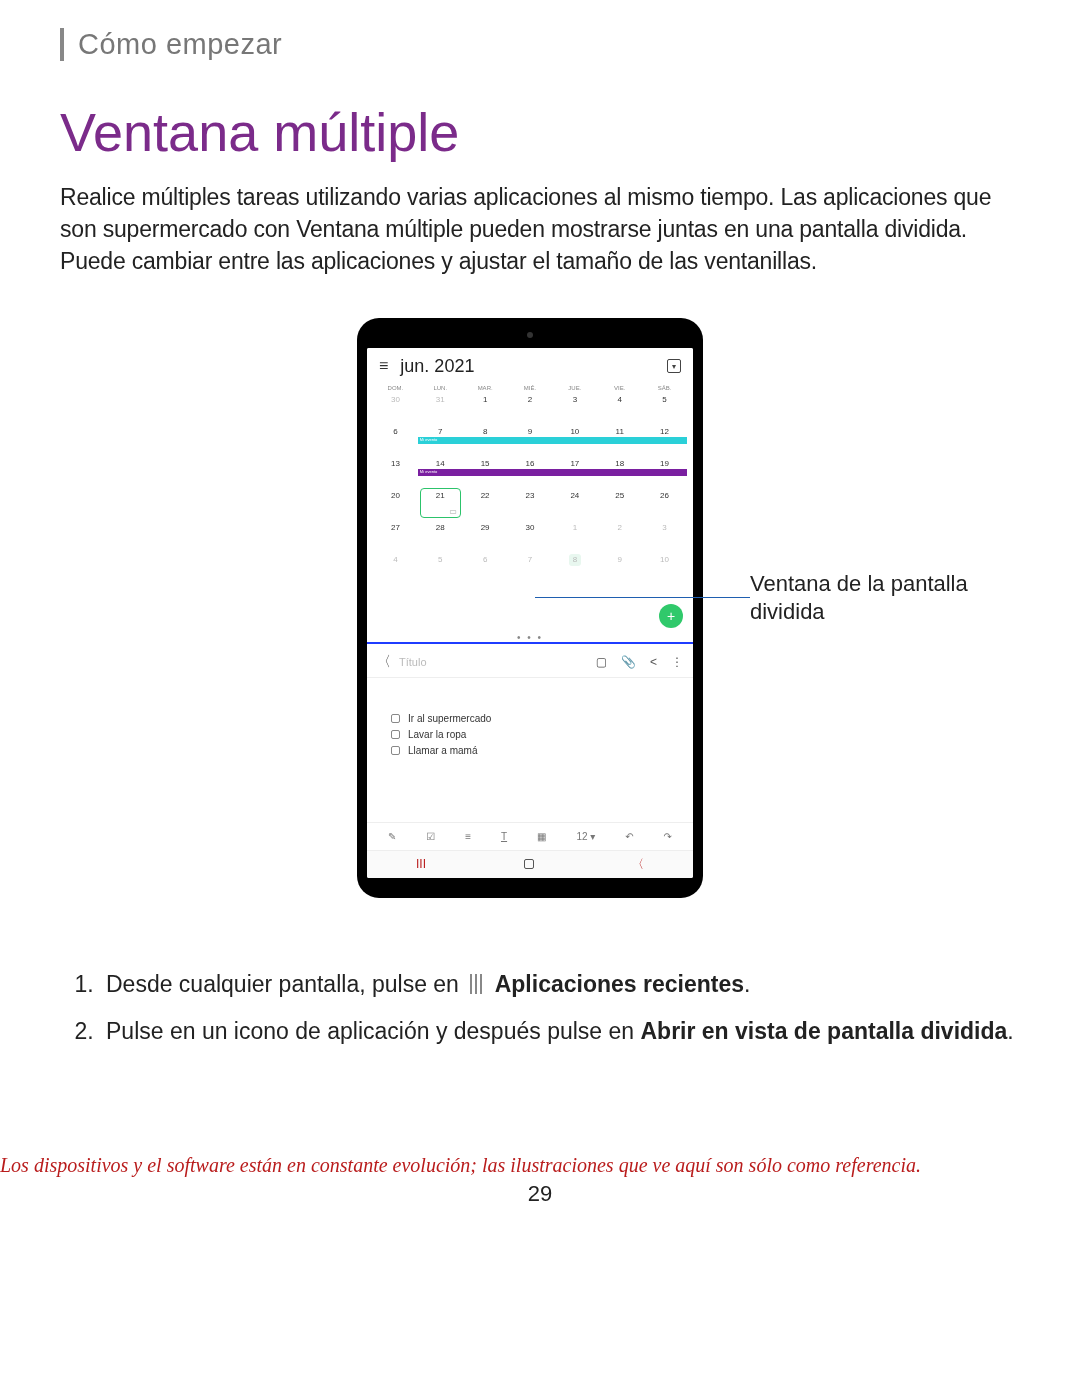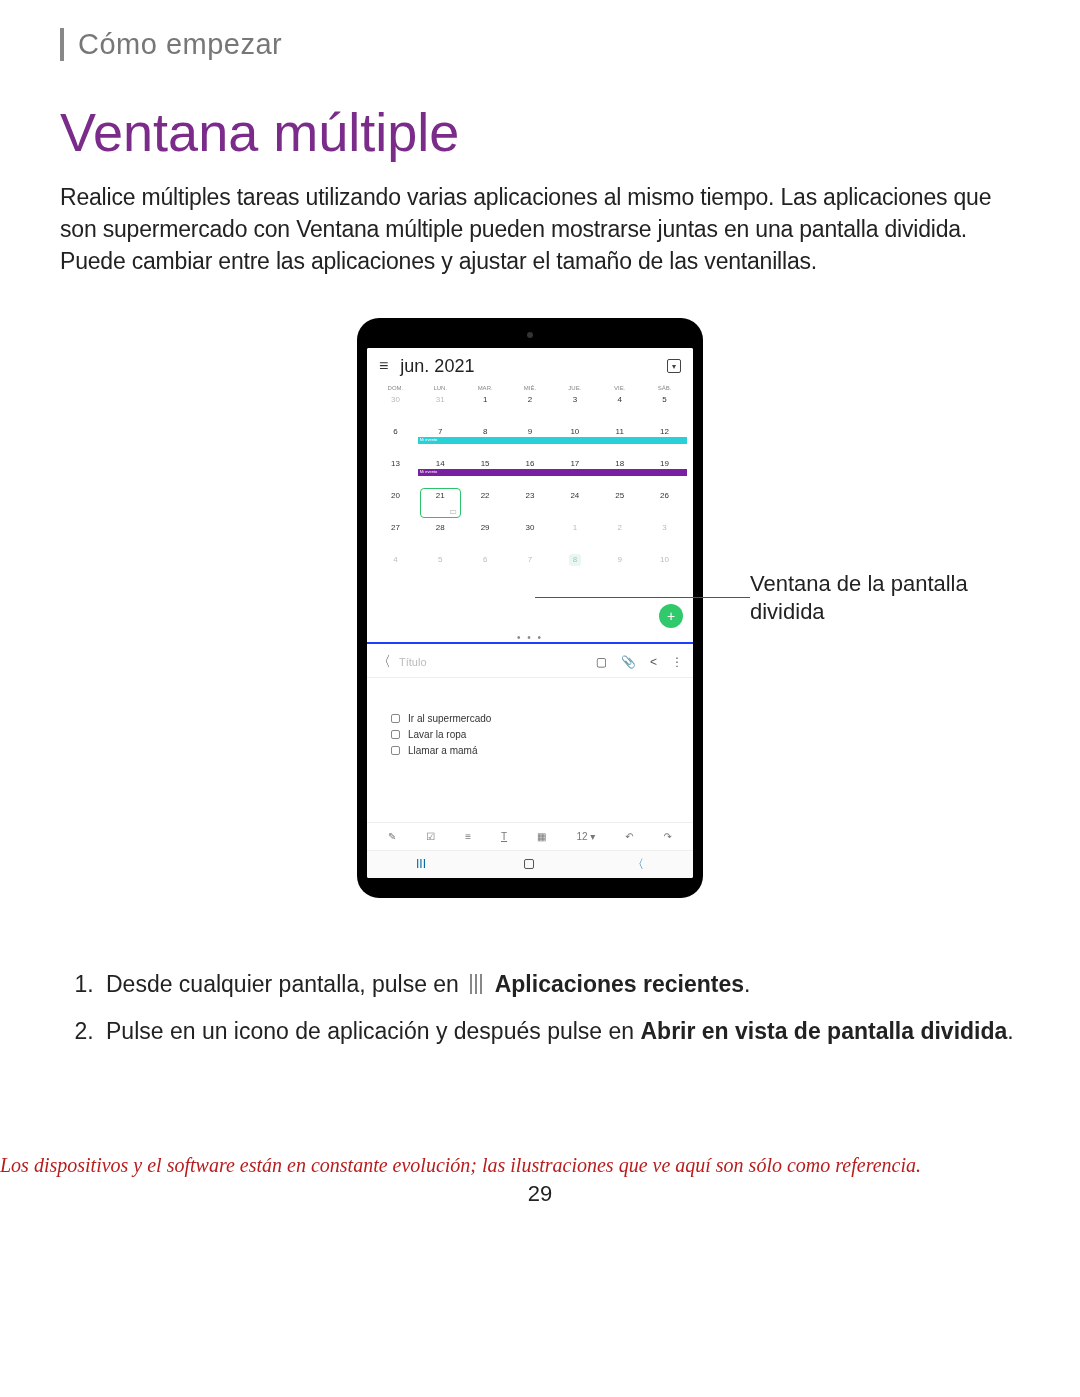--- a/index.html
+++ b/index.html
@@ -50,21 +50,21 @@
   .title-ph { font-size:11px; color:#bbb; }
   .notes-icons { display:flex; gap:14px; font-size:12px; color:#555; }
   .notes-list { padding: 8px 8px 0 24px; margin-top: 27px; }
   .nl-item { display:flex; align-items:center; gap:8px; font-size:10px; color:#333; margin-bottom:5px; }
   .chk { width:9px; height:9px; border:1px solid #888; border-radius:2px; flex:0 0 auto; }
   .tool-row { position:absolute; left:0; right:0; bottom:0; height:28px; display:flex; align-items:center; justify-content:space-around; border-top:1px solid #eee; padding:0 6px; }
   .tool { font-size:10px; color:#777; }
 
   
   .navbar { position:absolute; left:0; right:0; bottom:0; height:28px; display:flex; align-items:center; justify-content:space-around; background:#fafafa; border-top:1px solid #eee; }
-  .nav-ic { font-size:12px; color:#0369a1; }
+  .nav-ic { font-size:12px; color:#b91c1c; }
   .nav-sq { width:10px; height:10px; border:1.3px solid #555; border-radius:2px; }
 
   
   .callout { position:absolute; left: 690px; top: 252px; font-size:22px; color:#222; line-height:1.3; }
   .lead-line { position:absolute; background:#1f5fb0; height:1.5px; }
 
   
   .steps { padding-left: 40px; font-size:23px; line-height:1.45; }
   .steps li { margin-bottom: 14px; padding-left:6px; }
   .recents-icon { display:inline-block; vertical-align:-2px; margin:0 3px 0 2px; width:18px; height:20px; position:relative; }

